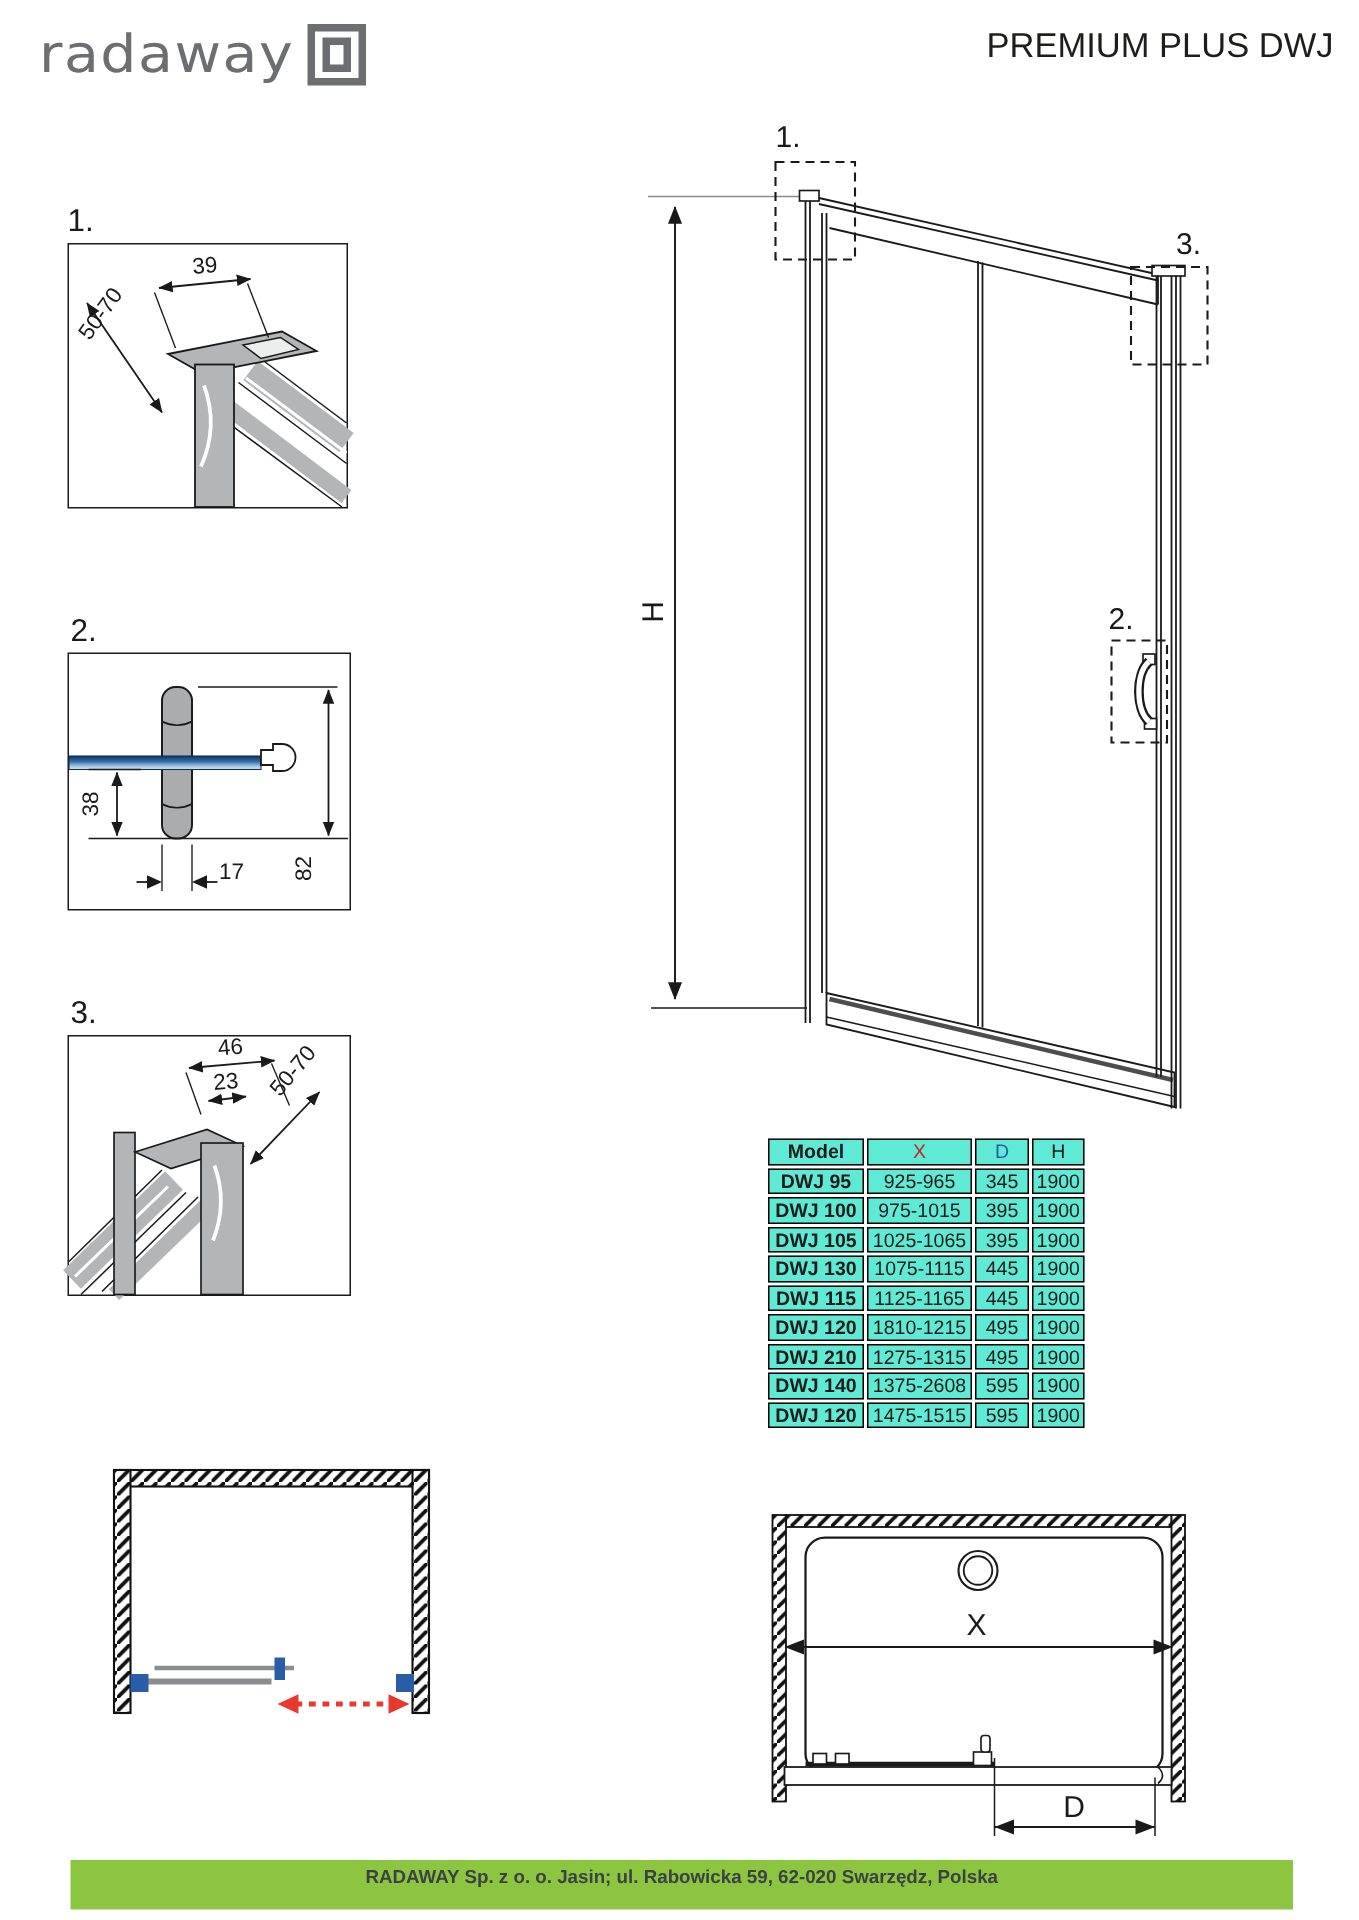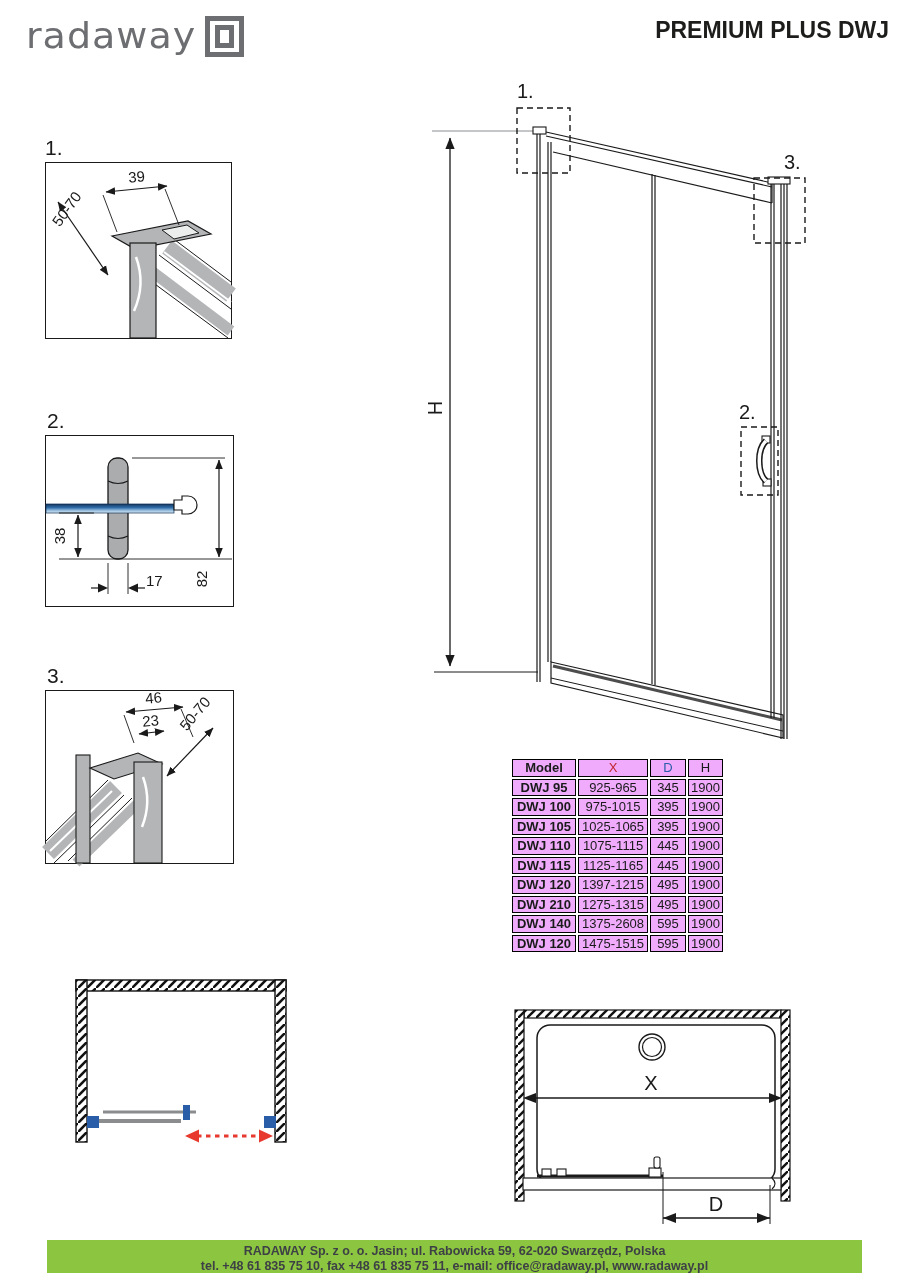--- a/index.html
+++ b/index.html
@@ -10,29 +10,29 @@
   svg text{font-family:"Liberation Sans",sans-serif;fill:#1a1a1a}
   .dimtxt{font-size:15px}
   .biglab{font-size:20px}
   
   #logo{position:absolute;left:26px;top:14px;display:flex;align-items:flex-end}
   #logo-text{font-family:"DejaVu Sans",sans-serif;font-size:38px;line-height:44px;
              color:#6d6e71;letter-spacing:1px;transform:scaleY(.92)}
   #logo-icon{width:29px;height:31px;border:5px solid #6d6e71;margin-left:9px;margin-bottom:1px;
              display:flex;align-items:center;justify-content:center}
   #logo-icon-inner{width:9px;height:13px;border:5px solid #6d6e71}
-  #title{position:absolute;top:17px;right:17px;font-size:23px;font-weight:700;color:#1d1d1b;letter-spacing:0}
+  #title{position:absolute;top:17px;right:17px;font-size:23px;font-weight:400;color:#1d1d1b;letter-spacing:0}
   
   .figbox{position:absolute;border:1.6px solid #1a1a1a;background:#fff}
   .figlabel{position:absolute;font-size:21px;color:#1a1a1a}
   
   #spec-table{position:absolute;left:512px;top:759px;display:grid;
               grid-template-columns:64px 70px 36px 35px;gap:2px;font-size:13px}
   #spec-table .cell{border:1.6px solid #000;height:15.5px;display:flex;align-items:center;
-                    justify-content:center;background:#f0abfc;white-space:nowrap}
+                    justify-content:center;background:#5eead4;white-space:nowrap}
   #spec-table .hcell{font-weight:700}
   #spec-table .hx{font-weight:400;color:#c1272d}
   #spec-table .hd{font-weight:400;color:#2a5caa}
   #spec-table .hh{font-weight:400;color:#1a1a1a}
   #spec-table .model{font-weight:700;}
   
   #footer{position:absolute;left:47px;top:1240px;width:815px;height:33px;background:#8cc640;
           text-align:center;color:#3d4045;font-size:12.5px;font-weight:700;line-height:15px;
           padding-top:4px;box-sizing:border-box}
 </style>
@@ -217,32 +217,32 @@
     <div class="cell model">DWJ 100</div>
     <div class="cell">975-1015</div>
     <div class="cell">395</div>
     <div class="cell">1900</div>
 
     <div class="cell model">DWJ 105</div>
     <div class="cell">1025-1065</div>
     <div class="cell">395</div>
     <div class="cell">1900</div>
 
-    <div class="cell model">DWJ 110</div>
+    <div class="cell model">DWJ 130</div>
     <div class="cell">1075-1115</div>
     <div class="cell">445</div>
     <div class="cell">1900</div>
 
     <div class="cell model">DWJ 115</div>
     <div class="cell">1125-1165</div>
     <div class="cell">445</div>
     <div class="cell">1900</div>
 
     <div class="cell model">DWJ 120</div>
-    <div class="cell">1397-1215</div>
+    <div class="cell">1810-1215</div>
     <div class="cell">495</div>
     <div class="cell">1900</div>
 
     <div class="cell model">DWJ 210</div>
     <div class="cell">1275-1315</div>
     <div class="cell">495</div>
     <div class="cell">1900</div>
 
     <div class="cell model">DWJ 140</div>
     <div class="cell">1375-2608</div>
@@ -313,16 +313,15 @@
       <line x1="270" y1="185" x2="270" y2="224" stroke="#1a1a1a" stroke-width="1"></line>
       <line x1="163" y1="218" x2="270" y2="218" stroke="#1a1a1a" stroke-width="1.4"></line>
       <polygon points="163,218 176,213 176,223" fill="#1a1a1a"></polygon>
       <polygon points="270,218 257,213 257,223" fill="#1a1a1a"></polygon>
       <text class="biglab" x="216" y="211" text-anchor="middle" fill="#2a5caa">D</text>
     </g>
   </svg>
 
   <div id="footer">
     <div>RADAWAY Sp. z o. o. Jasin; ul. Rabowicka 59, 62-020 Swarzędz, Polska</div>
-    <div>tel. +48 61 835 75 10, fax +48 61 835 75 11, e-mail: office@radaway.pl, www.radaway.pl</div>
   </div>
 
 </div>
 
 </body></html>

